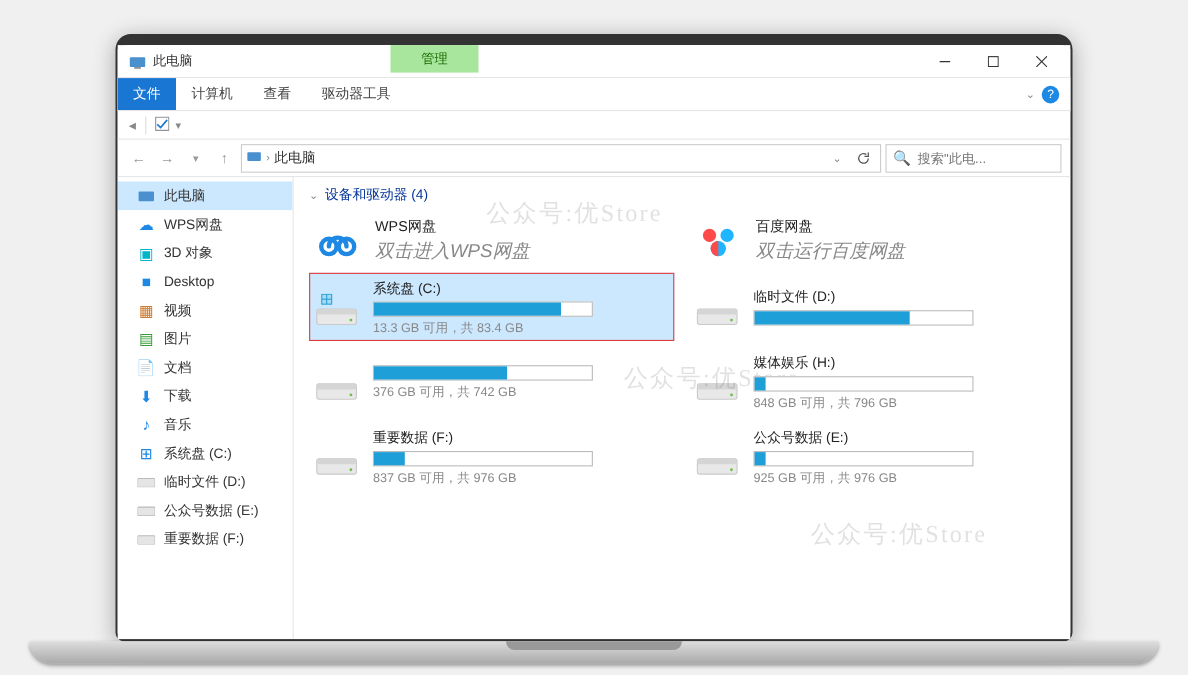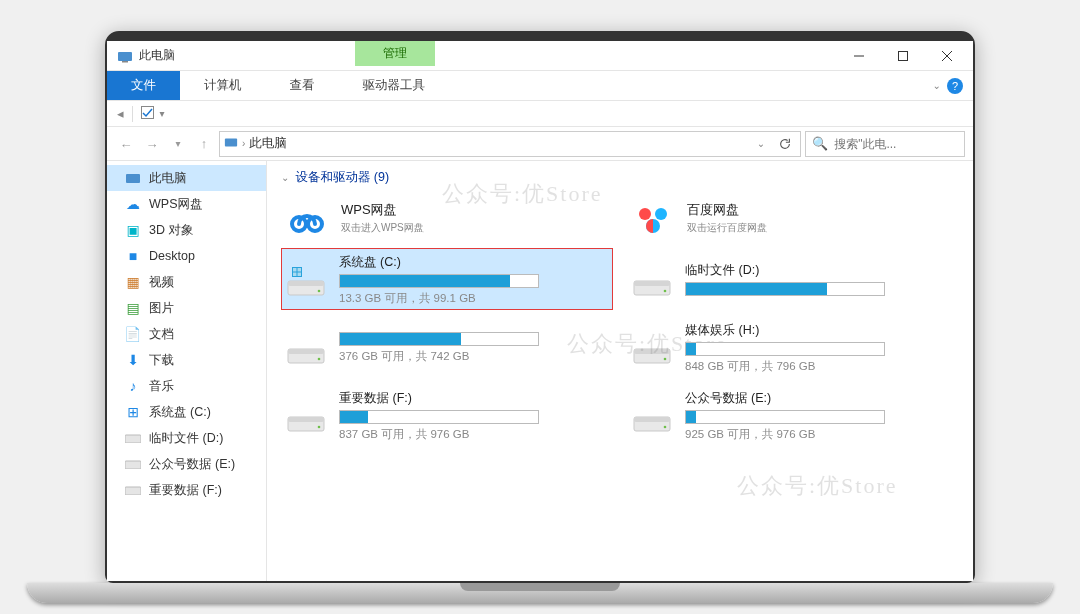--- a/index.html
+++ b/index.html
@@ -14,21 +14,21 @@
   .titlebar { height: 30px; display: flex; align-items: center; padding: 0 4px; border-bottom: 1px solid #e5e5e5; }
   .titlebar .icon { width: 16px; height: 16px; margin: 0 6px; }
   .title-txt { font-size: 12px; }
   .title-tab { margin-left: 180px; padding: 4px 28px; background: #a7e69c; color:#1a6a00; font-size:12px; align-self:flex-start; }
   .titlespacer { flex: 1; }
   .winbtns { display:flex; }
   .winbtn { width: 44px; height: 30px; display:flex; align-items:center; justify-content:center; color:#555; }
   .winbtn svg { stroke:#333; stroke-width:1; fill:none; }
 
   .ribbon { height: 30px; display: flex; align-items: stretch; background: #fff; border-bottom:1px solid #e5e5e5; }
-  .ribbon .tab { padding: 0 24px; display:flex; align-items:center; font-size:12.5px; color:#444; }
+  .ribbon .tab { padding: 0 14px; display:flex; align-items:center; font-size:12.5px; color:#444; }
   .ribbon .tab.active { background:#1976d2; color:#fff; }
   .ribbon .spacer { flex:1; }
   .ribbon .end { display:flex; align-items:center; gap:6px; padding:0 10px; }
   .ribbon .help { width:16px;height:16px;border-radius:50%;background:#1e88e5;color:#fff;font-size:11px;display:flex;align-items:center;justify-content:center; }
 
   .qat { height: 26px; display:flex; align-items:center; padding:0 10px; gap:6px; border-bottom:1px solid #e5e5e5; }
   .qat .sep { width:1px; height:16px; background:#ddd; margin:0 2px; }
 
   .addrbar { height: 34px; display:flex; align-items:center; padding:4px 8px; gap:4px; border-bottom:1px solid #e5e5e5; }
   .navbtn { width:22px; height:22px; display:flex; align-items:center; justify-content:center; color:#9a9a9a; }
@@ -50,21 +50,21 @@
   .content { flex:1; overflow:auto; padding:6px 0 6px 14px; position:relative; }
   .watermark { position:absolute; font-size:22px; color:rgba(120,120,120,.22); font-family: "Segoe UI", serif; letter-spacing:2px; pointer-events:none; }
   .group-header { display:flex; align-items:center; gap:6px; color:#003399; font-size:12.5px; padding:2px 0 4px; cursor:pointer; }
   .group-header .chev { font-size:10px; color:#888; transform:rotate(0deg); }
 
   .drive-grid { display:grid; grid-template-columns: 1fr 1fr; column-gap: 14px; row-gap: 6px; padding-right:14px; }
 
   .cloud-item { display:flex; align-items:center; gap:12px; padding:6px 4px; }
   .cloud-icon { width:44px; height:44px; display:flex; align-items:center; justify-content:center; }
   .cloud-txt .name { font-size:13px; color:#222; }
-  .cloud-txt .sub { font-size:10px; color:#888; margin-top:2px; }
+  .cloud-txt .sub { font-size:17px; color:#888; margin-top:2px;font-style:italic; }
 
   .drive-item { display:flex; align-items:center; gap:12px; padding:4px 4px; }
   .drive-item.selected { background:#cce8ff; outline:1px solid #e23a3a; outline-offset:-1px; }
   .drive-icon { width:42px; height:36px; display:flex; align-items:flex-end; justify-content:center; }
   .drive-icon svg { display:block; }
   .drive-txt { flex:1; padding-top:2px; }
   .drive-txt .name { font-size:12.5px; color:#222; margin-bottom:3px; }
   .drive-bar { height:14px; border:1px solid #bbb; background:#fff; position:relative; margin-bottom:3px; width:200px; }
   .drive-item.selected .drive-bar { background:#fff; }
   .drive-fill { height:100%; background:#1e9fd8; }
@@ -249,21 +249,21 @@
           </div>
         </div>
       <div class="content">
         <div id="wm-holder">
             <div class="watermark" style="left: 175px; top: 18px;">公众号:优Store</div>
             <div class="watermark" style="left: 300px; top: 168px;">公众号:优Store</div>
             <div class="watermark" style="left: 470px; top: 310px;">公众号:优Store</div>
           </div>
         <div class="group-header">
           <span class="chev">⌄</span>
-          <span>设备和驱动器 (9)</span>
+          <span>设备和驱动器 (4)</span>
         </div>
         <div class="drive-grid" id="cloud-grid">
             <div class="cloud-item">
               <div class="cloud-icon">
                 <svg width="44" height="44" viewBox="0 0 44 44">
                   <path d="M14 28a8 8 0 1 1 16 0" fill="none" stroke="#1e88e5" stroke-width="4" stroke-linecap="round"></path>
                   <circle cx="14" cy="28" r="7" fill="none" stroke="#1e88e5" stroke-width="4"></circle>
                   <circle cx="30" cy="28" r="7" fill="none" stroke="#1e88e5" stroke-width="4"></circle>
                 </svg>
               </div>
@@ -299,21 +299,21 @@
                   <rect x="2" y="14" width="36" height="14" rx="2" fill="#e8e8e8" stroke="#c9c9c9"></rect>
                   <rect x="2" y="14" width="36" height="5" rx="2" fill="#d5d5d5"></rect>
                   <circle cx="33" cy="24" r="1.3" fill="#6fbf4b"></circle>
                 </svg>
               </div>
               <div class="drive-txt">
                 <div class="name">系统盘 (C:)</div>
                 <div class="drive-bar">
                   <div class="drive-fill" style="width:86%"></div>
                 </div>
-                <div class="sub">13.3 GB 可用，共 99.1 GB</div>
+                <div class="sub">13.3 GB 可用，共 83.4 GB</div>
               </div>
             </div>
             <div class="drive-item">
               <div class="drive-icon">
                 <svg width="40" height="30" viewBox="0 0 40 30">
                   <rect x="2" y="14" width="36" height="14" rx="2" fill="#e8e8e8" stroke="#c9c9c9"></rect>
                   <rect x="2" y="14" width="36" height="5" rx="2" fill="#d5d5d5"></rect>
                   <circle cx="33" cy="24" r="1.3" fill="#6fbf4b"></circle>
                 </svg>
               </div>

